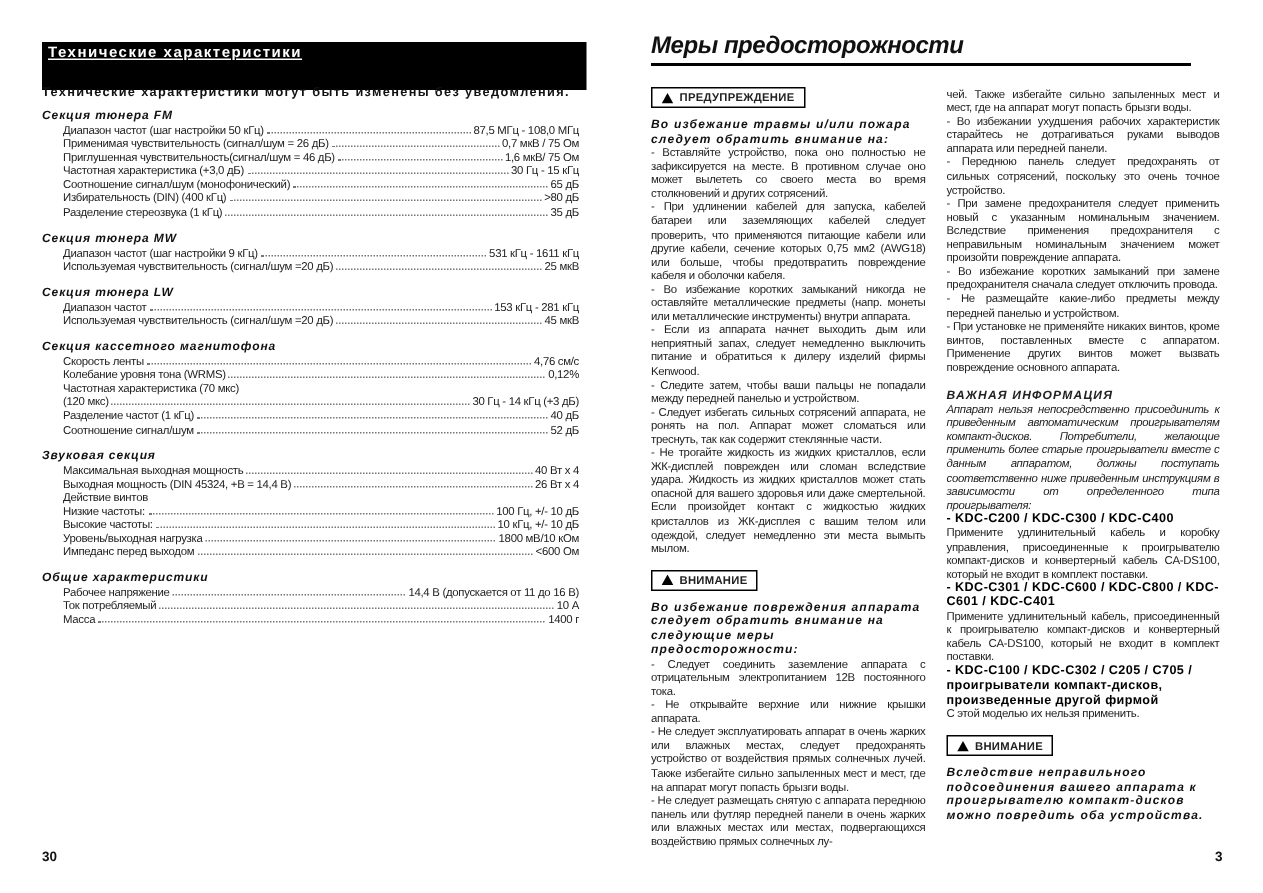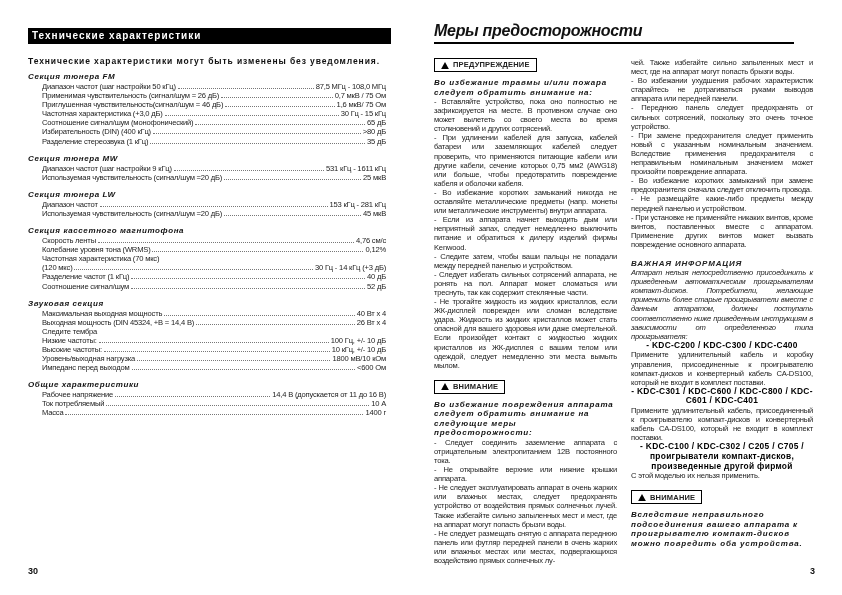--- a/index.html
+++ b/index.html
@@ -2,23 +2,23 @@
 <html><head>
 <meta charset="utf-8">
 <style>
   * { margin: 0; padding: 0; box-sizing: border-box; }
   html, body { width: 842px; height: 595px; background: #ffffff; overflow: hidden; }
   body { position: relative; font-family: "Liberation Sans", sans-serif; color: #111; }
 
   
   .left-page { position: absolute; left: 0; top: 0; width: 421px; height: 595px; }
   .spec-banner {
-    position: absolute; left: 28px; top: 28px; width: 363px; height: 16px;
+    position: absolute; left: 28px; top: 28px; width: 363px; height: 32px;
     background: #000; color: #fff; font-weight: bold; font-size: 10px;
-    letter-spacing: 1px; padding-left: 4px; line-height: 16px;
+    letter-spacing: 1px; padding-left: 4px; line-height: 16px; text-decoration: underline;
   }
   .spec-notice {
     position: absolute; left: 28px; top: 56px; font-size: 8.5px; font-weight: bold;
     letter-spacing: 0.9px; white-space: nowrap; text-align: center;
   }
   .spec-body { position: absolute; left: 28px; top: 72px; width: 358px; }
   .spec-section { margin-bottom: 8px; }
   .spec-section-title {
     font-size: 8px; font-weight: bold; font-style: italic; letter-spacing: 0.6px;
     line-height: 10px;
@@ -57,21 +57,21 @@
   }
   .warn-box svg { width: 8px; height: 7px; }
   .lead {
     font-size: 8px; font-weight: bold; font-style: italic; line-height: 9.5px;
     letter-spacing: 0.8px; color: #111; text-align: left;
   }
   .para { margin: 0; }
   .gap-m { height: 10px; }
   .imp-title { font-size: 8px; font-weight: bold; font-style: italic; letter-spacing: 0.8px; margin-top: 10px; }
   .imp-text { font-style: italic; }
-  .model-line { font-size: 8.4px; font-weight: bold; letter-spacing: 0.3px; line-height: 9.6px; color: #000; text-align: center; }
+  .model-line { font-size: 8.4px; font-weight: bold; letter-spacing: 0.3px; line-height: 9.6px; color: #000; text-align: left; }
 </style>
 </head>
 <body>
 
 <div class="left-page">
   <div class="spec-banner">Технические характеристики</div>
   <div class="spec-notice">Технические характеристики могут быть изменены без уведомления.</div>
   <div class="spec-body" id="spec-body">
       <div class="spec-section">
         <div class="spec-section-title">Секция тюнера FM</div>
@@ -175,21 +175,21 @@
           <span class="lbl">Максимальная выходная мощность</span>
           <span class="dots"></span>
           <span class="val">40 Вт x 4</span>
         </div>
         <div class="spec-row">
           <span class="lbl">Выходная мощность (DIN 45324, +B = 14,4 В)</span>
           <span class="dots"></span>
           <span class="val">26 Вт x 4</span>
         </div>
         <div class="spec-row label-only">
-          <span class="lbl">Следите тембра</span>
+          <span class="lbl">Действие винтов</span>
           <span class="val"></span>
         </div>
         <div class="spec-row">
           <span class="lbl">Низкие частоты:</span>
           <span class="dots"></span>
           <span class="val">100 Гц, +/- 10 дБ</span>
         </div>
         <div class="spec-row">
           <span class="lbl">Высокие частоты:</span>
           <span class="dots"></span>

